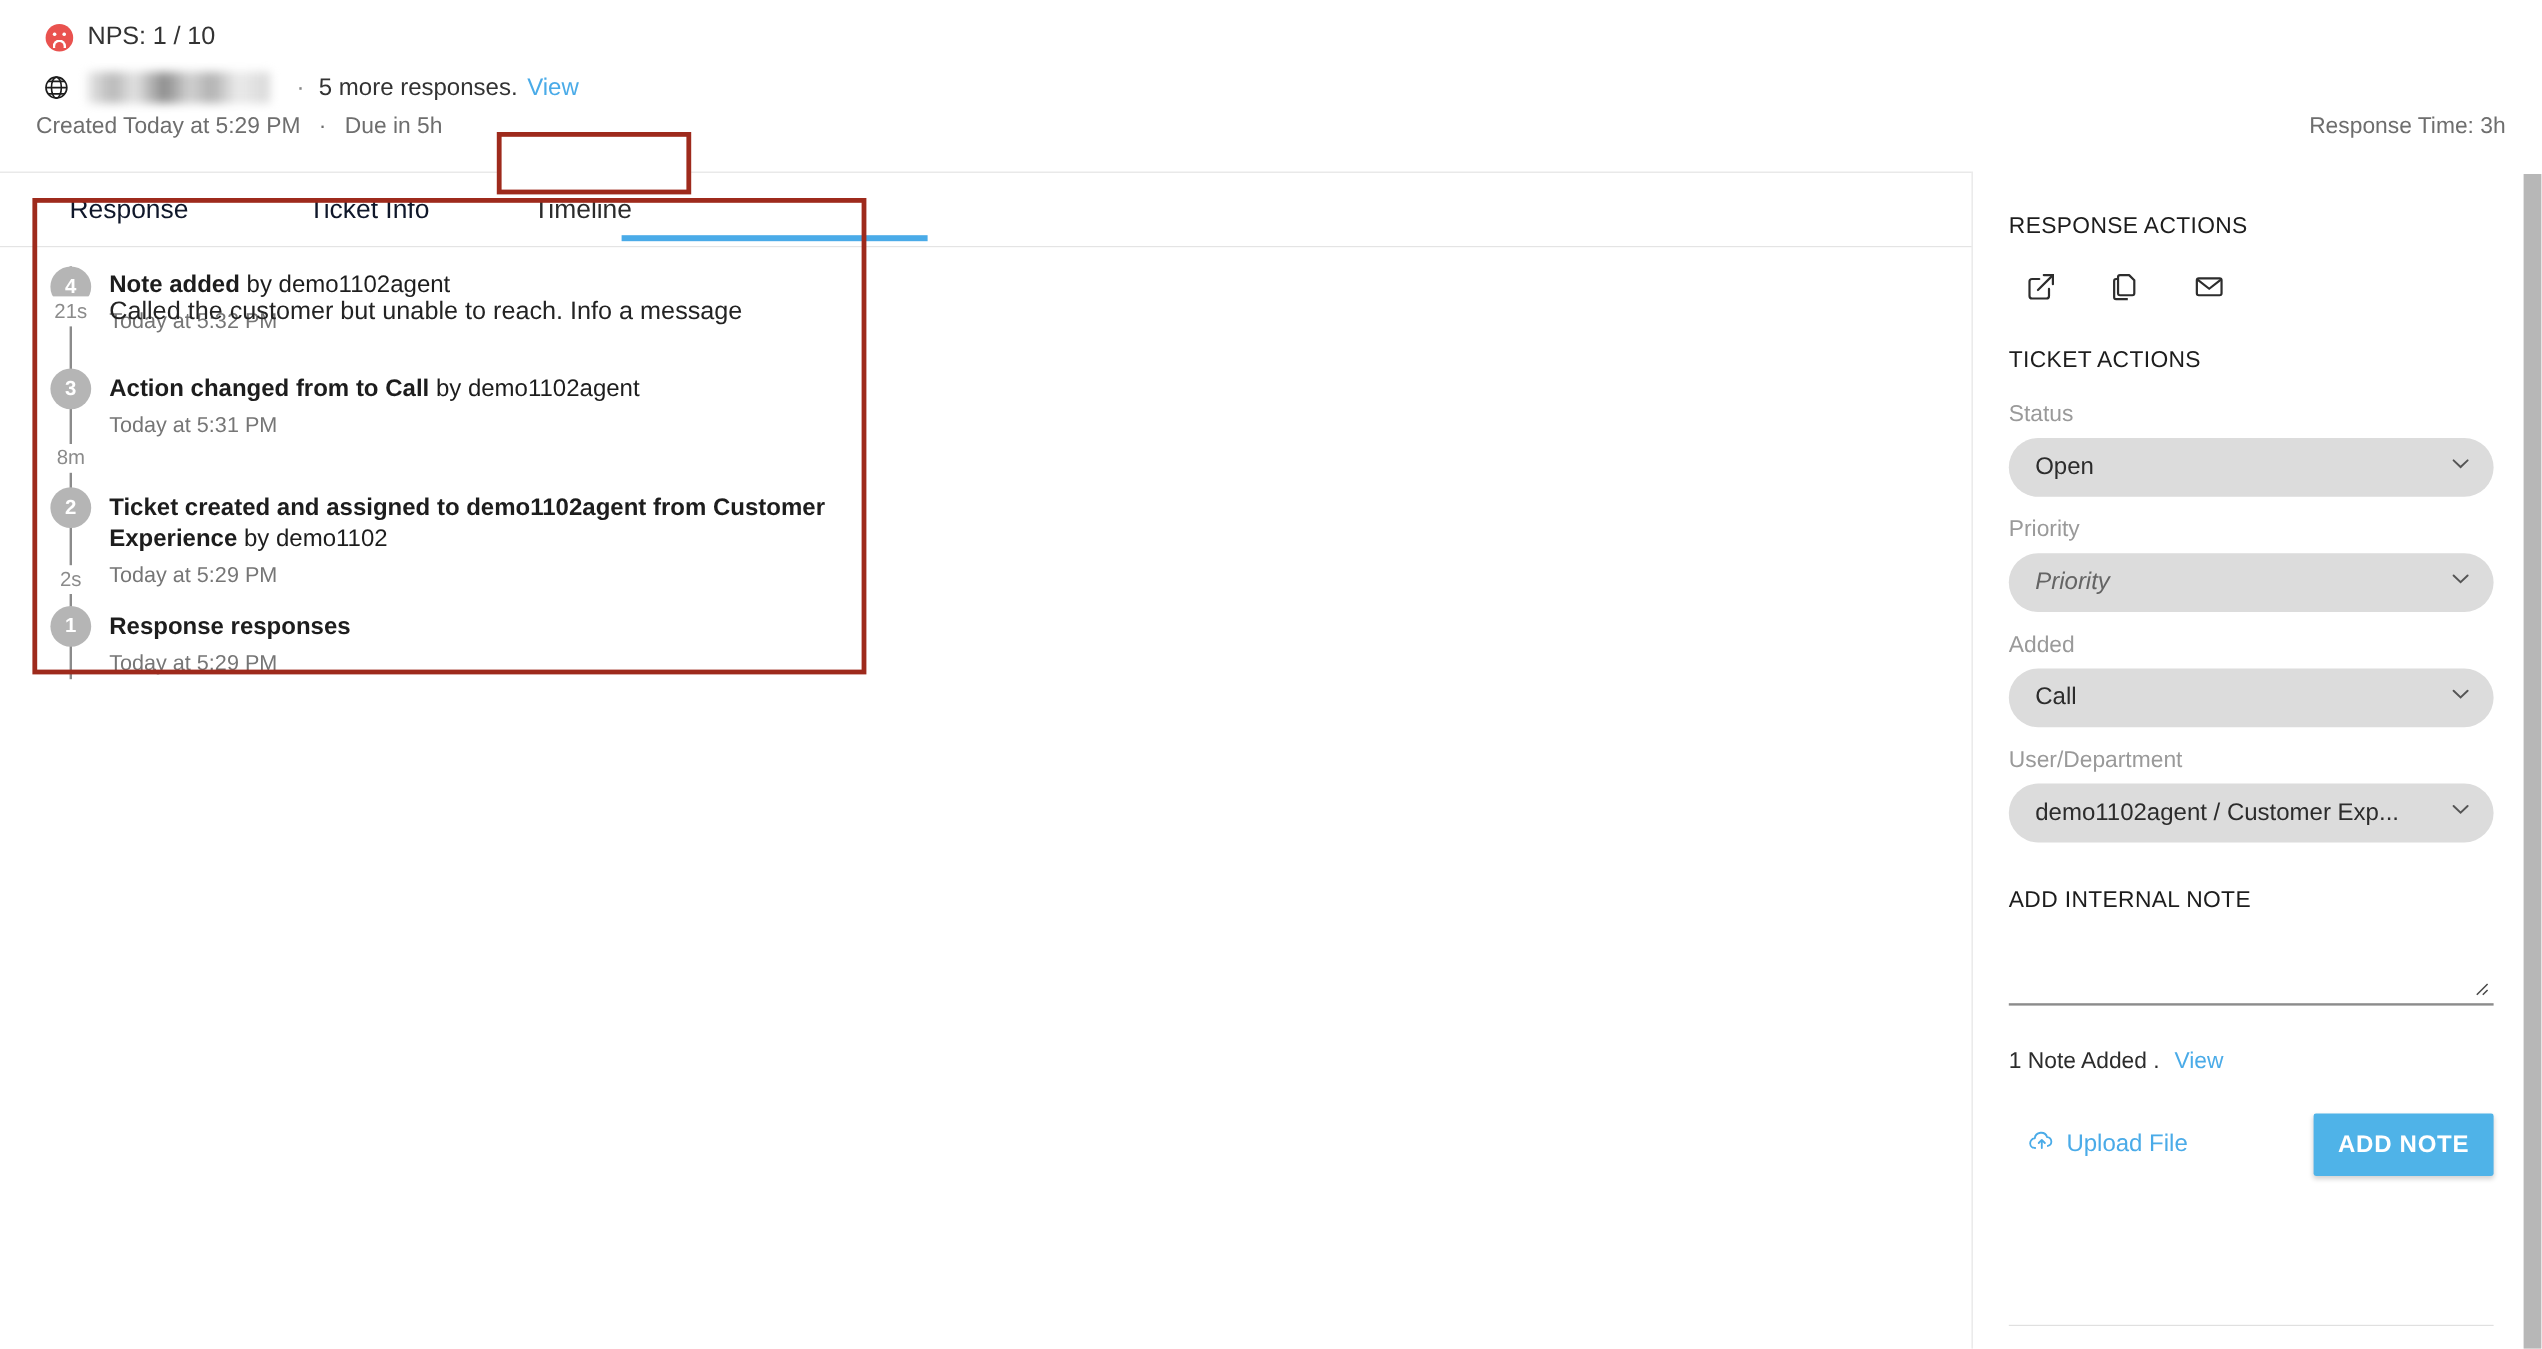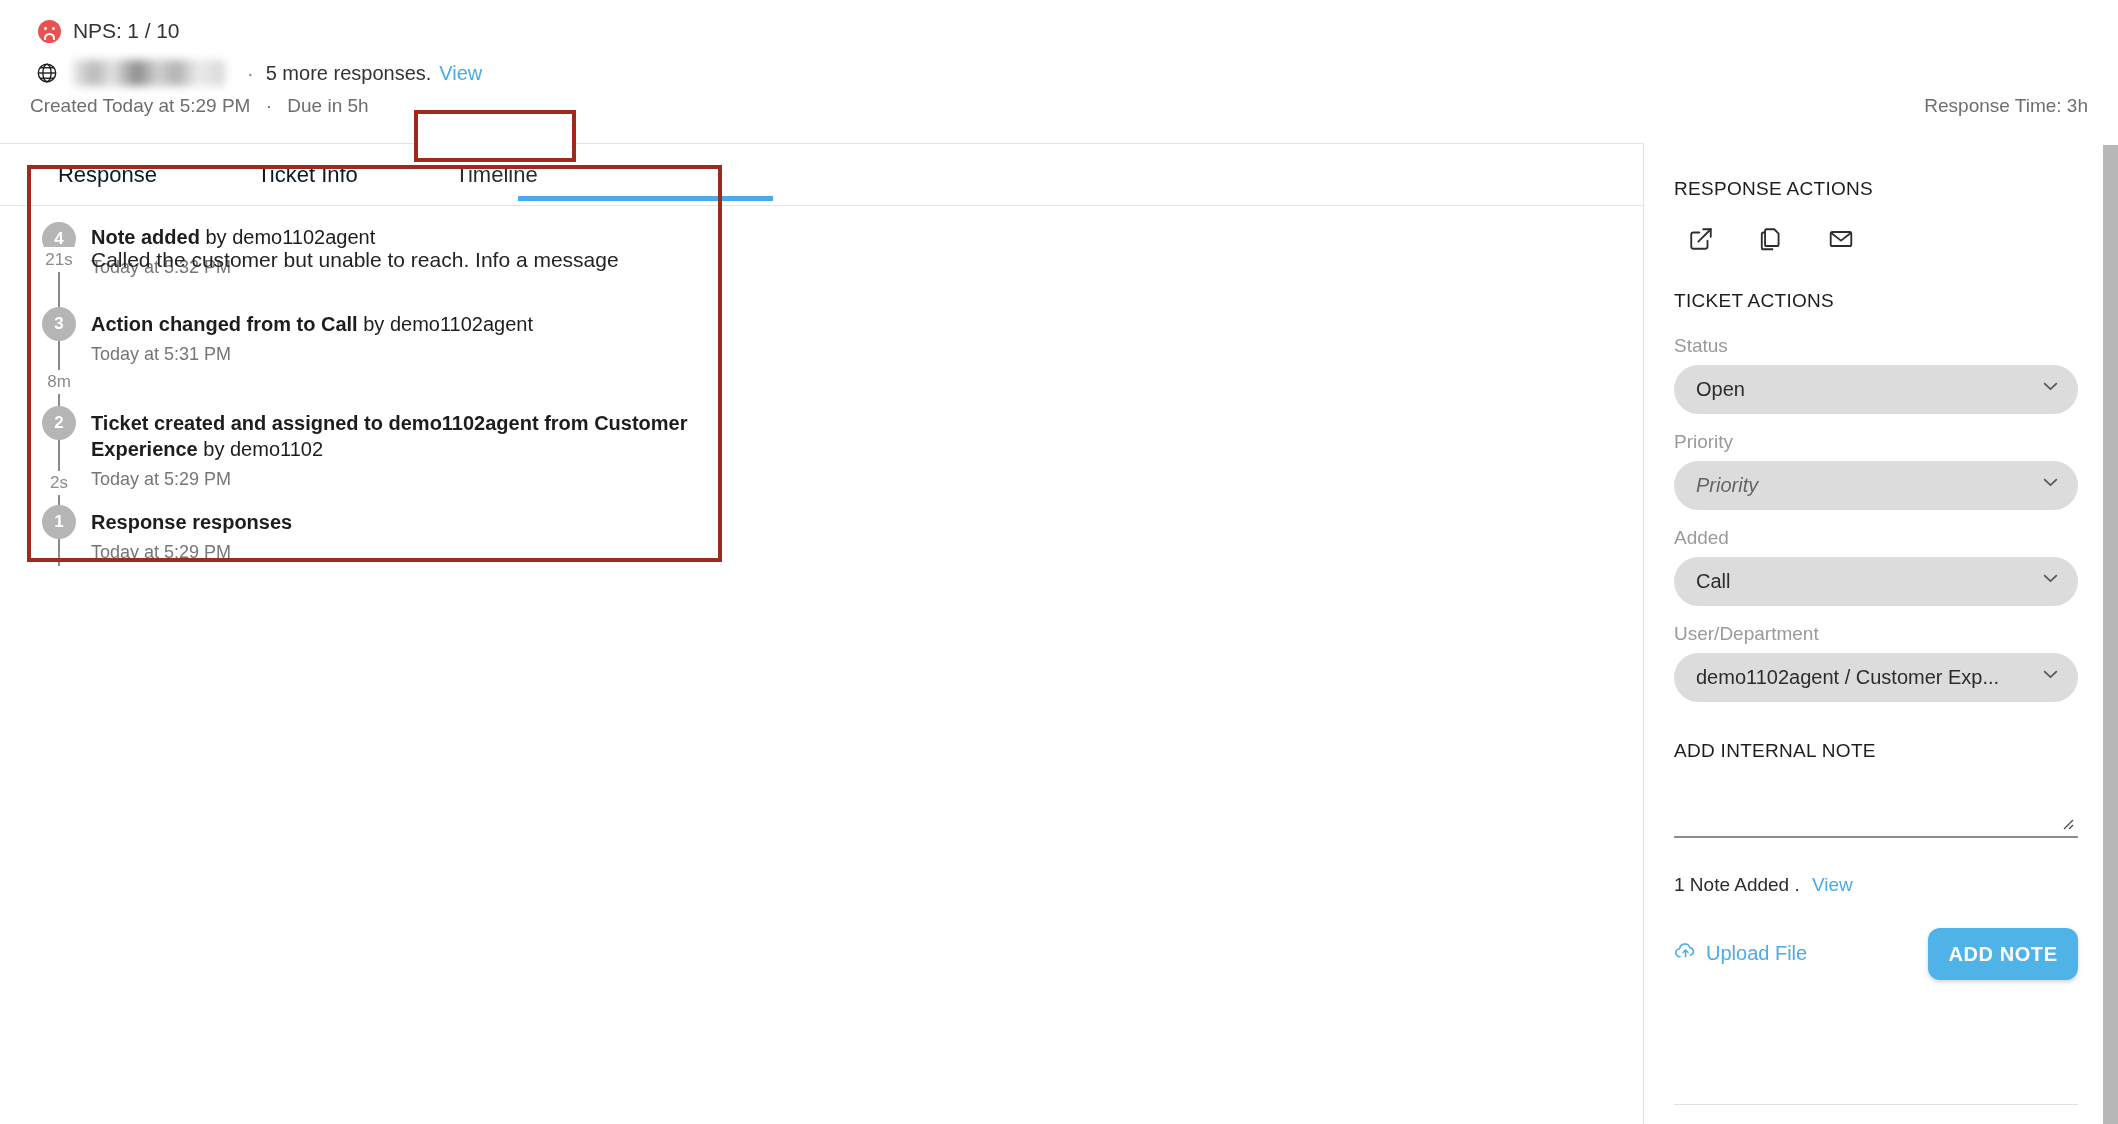--- a/index.html
+++ b/index.html
@@ -41,21 +41,21 @@
   .meta-row .msep { margin:0 10px; }
   .resp-time { position:absolute; right:30px; top:95px; font-size:19px; color:#6e6e6e; }
 
   
   .tabs { position:absolute; left:0; top:143px; width:1643px; height:63px;
           border-top:1px solid #e4e4e4; border-bottom:1px solid #e4e4e4; background:#fff; }
   .tab { position:absolute; top:0; height:62px; display:flex; align-items:center; justify-content:center;
          font-size:22px; color:#0f172a; cursor:pointer; }
   .tab.t0 { left:20px;  width:175px; }
   .tab.t1 { left:220px; width:175px; }
-  .tab.t2 { left:409px; width:175px; color:#2b2b2b; }
+  .tab.t2 { left:398px; width:175px; color:#2b2b2b; }
   .tab-underline { position:absolute; left:518px; top:196px; width:255px; height:5px; background:#4aabe8; }
 
   
   .timeline { position:absolute; left:28px; top:222px; width:694px; height:344px; }
   .tl-rail { position:absolute; left:30px; top:0px; width:2px; height:344px; background:#8b8b8b; }
   .tl-node { position:absolute; left:14px; width:34px; height:34px; border-radius:50%;
              background:#b5b5b5; color:#fff; font-size:17px; font-weight:600;
              display:flex; align-items:center; justify-content:center; }
   .tl-gap { position:absolute; left:14px; width:34px; background:#fff;
             color:#8b8b8b; font-size:17px; display:flex; align-items:center; justify-content:center; }
@@ -84,21 +84,21 @@
   .select .val.ph { color:#646464; font-style:italic; }
   .chev { position:absolute; right:20px; top:17px; width:15px; height:9px; }
 
   .note-ph { font-size:21px; color:#7b7b7b; }
   .note-underline { position:absolute; width:302px; height:2px; background:#8c8c8c; }
   .resize-grip { position:absolute; width:16px; height:16px; }
   .notes-added { font-size:19px; color:#2c2c2c; }
   .upload { display:flex; align-items:center; gap:9px; color:#4aabe8; font-size:20px; cursor:pointer; }
   .add-note-btn { position:absolute; right:30px; width:150px; height:52px; background:#4fb3e8;
                   color:#fff; font-size:20px; font-weight:700; letter-spacing:.6px;
-                  display:flex; align-items:center; justify-content:center; border-radius:12px;
+                  display:flex; align-items:center; justify-content:center; border-radius:2px;
                   box-shadow:0 2px 4px rgba(0,0,0,.18); cursor:pointer; }
   .sb-bottom-rule { position:absolute; left:1674px; top:1104px; width:404px; height:1px; background:#e0e0e0; }
 
   
   .scrollbar { position:absolute; right:0; top:145px; width:15px; height:979px; background:#b7b7b7; }
 </style>
 </head>
 <body>
 
 <div class="page">
@@ -260,21 +260,21 @@
         </svg>
       <div class="note-underline" style="left:0; top:44px; width:404px;"></div>
     </div>
 
     <div class="notes-added" style="margin-top:26px;">
       <span>1 Note Added .</span>
       <span class="link" style="margin-left:7px;">View</span>
     </div>
 
     <div style="position:relative; margin-top:32px; height:52px;">
-      <div class="upload" style="position:absolute; left:0; top:13px;justify-content:flex-end;">
+      <div class="upload" style="position:absolute; left:16px; top:13px;justify-content:flex-end;">
         <span>
           <svg viewBox="0 0 24 20" width="23" height="19" fill="none" stroke="#4aabe8" stroke-width="1.6" stroke-linecap="round" stroke-linejoin="round">
             <path d="M6.2 16.5a4.2 4.2 0 0 1-.4-8.4A5.6 5.6 0 0 1 16.7 7a3.9 3.9 0 0 1 .6 7.7"></path>
             <path d="M12 16.5V9.5M9.3 12.1L12 9.4l2.7 2.7"></path>
           </svg>
         </span>
         <span>Upload File</span>
       </div>
       <div class="add-note-btn" style="top:0; right:0;">ADD NOTE</div>
     </div>

